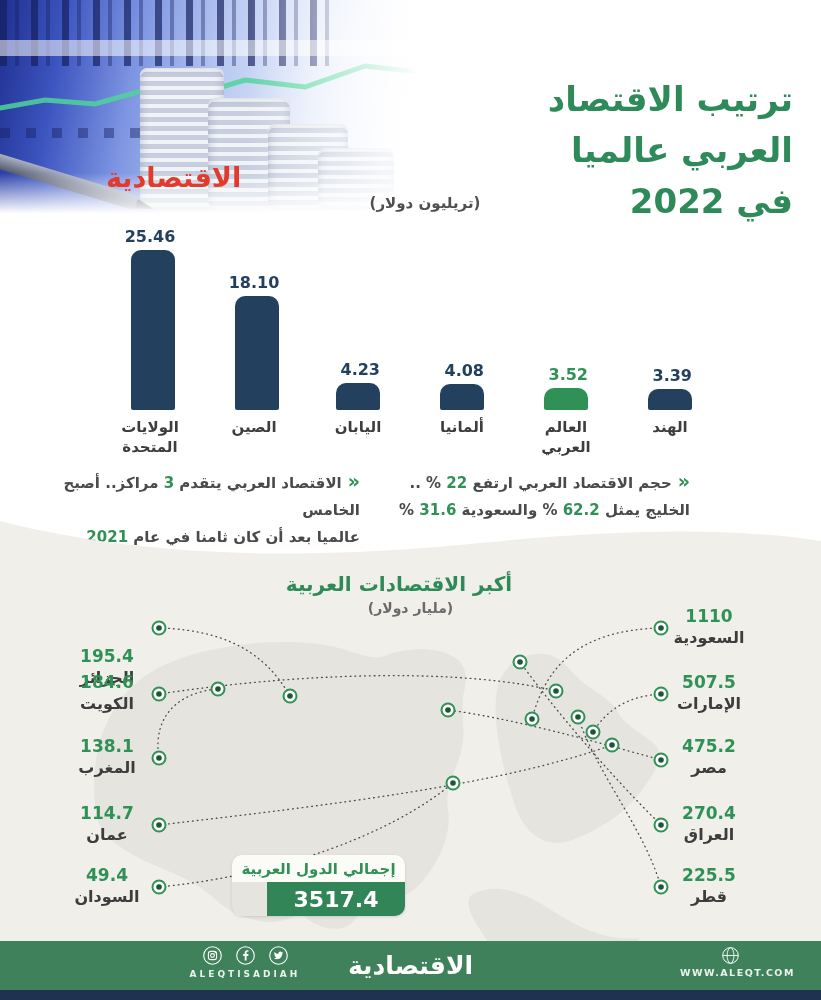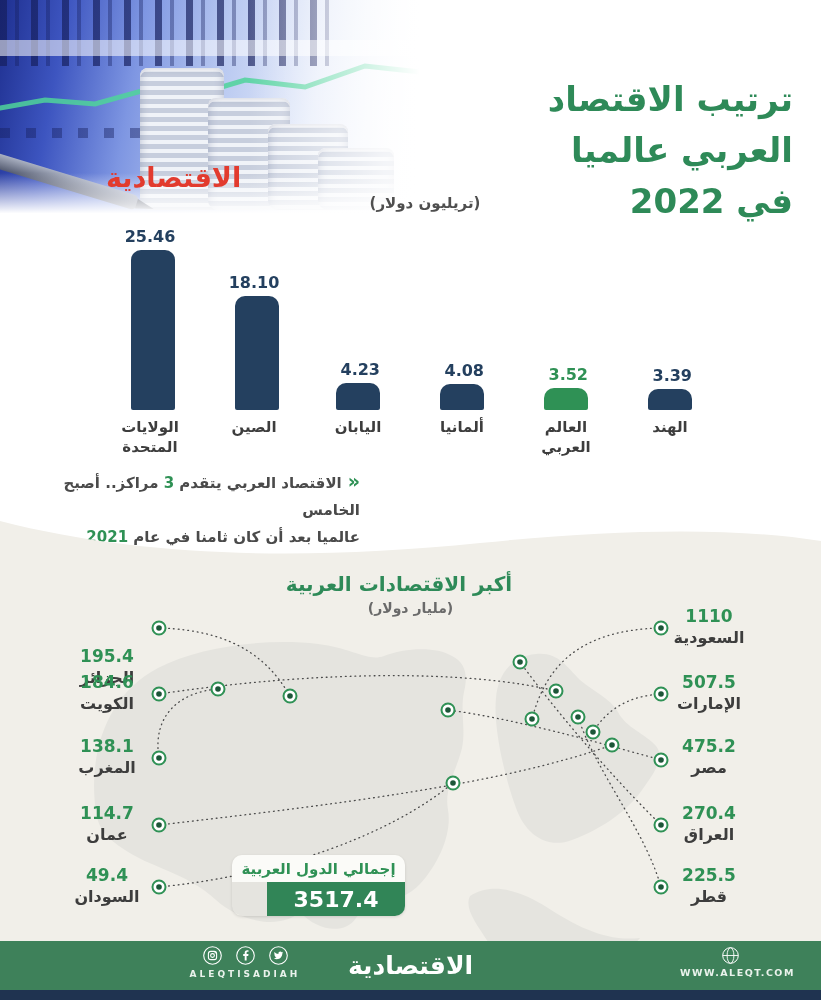--- a/index.html
+++ b/index.html
@@ -150,20 +150,24 @@
       </div>
       <div class="bar-col">
         <div class="bar-stack">
           <div class="bar-value">3.39</div>
           <div class="bar-rect" style="height: 21px;"></div>
         </div>
         <div class="bar-cat">الهند</div>
       </div>
     </div>
 
+  <div class="callout callout-right">
+    <div><span class="chev">«</span><span><span>حجم الاقتصاد العربي ارتفع </span><span class="grn">22</span><span> % ..</span></span></div>
+    <div><span><span>الخليج يمثل </span><span class="grn">62.2</span><span> % والسعودية </span><span class="grn">31.6</span><span> %</span></span></div>
+  </div>
   <div class="callout callout-left">
     <div><span class="chev">«</span><span><span>الاقتصاد العربي يتقدم </span><span class="grn">3</span><span> مراكز.. أصبح الخامس</span></span></div>
     <div><span><span>عالميا بعد أن كان ثامنا في عام </span><span class="grn">2021</span></span></div>
   </div>
 
   <svg class="wave" width="821" height="60" viewBox="0 0 821 60">
     <path d="M0,16 C140,52 300,56 480,38 C620,24 730,22 821,36 L821,60 L0,60 Z" fill="#f1efe9"></path>
   </svg>
   <div class="beige"></div>
   <div class="map-title">أكبر الاقتصادات العربية</div>

